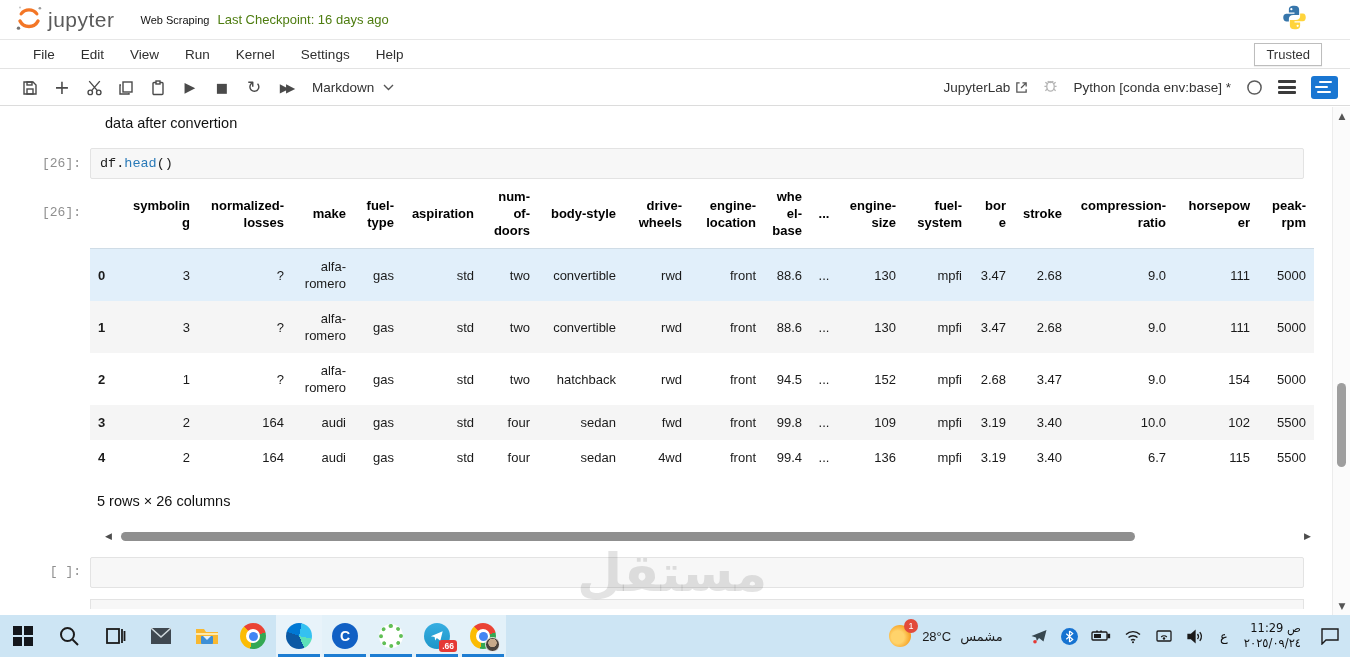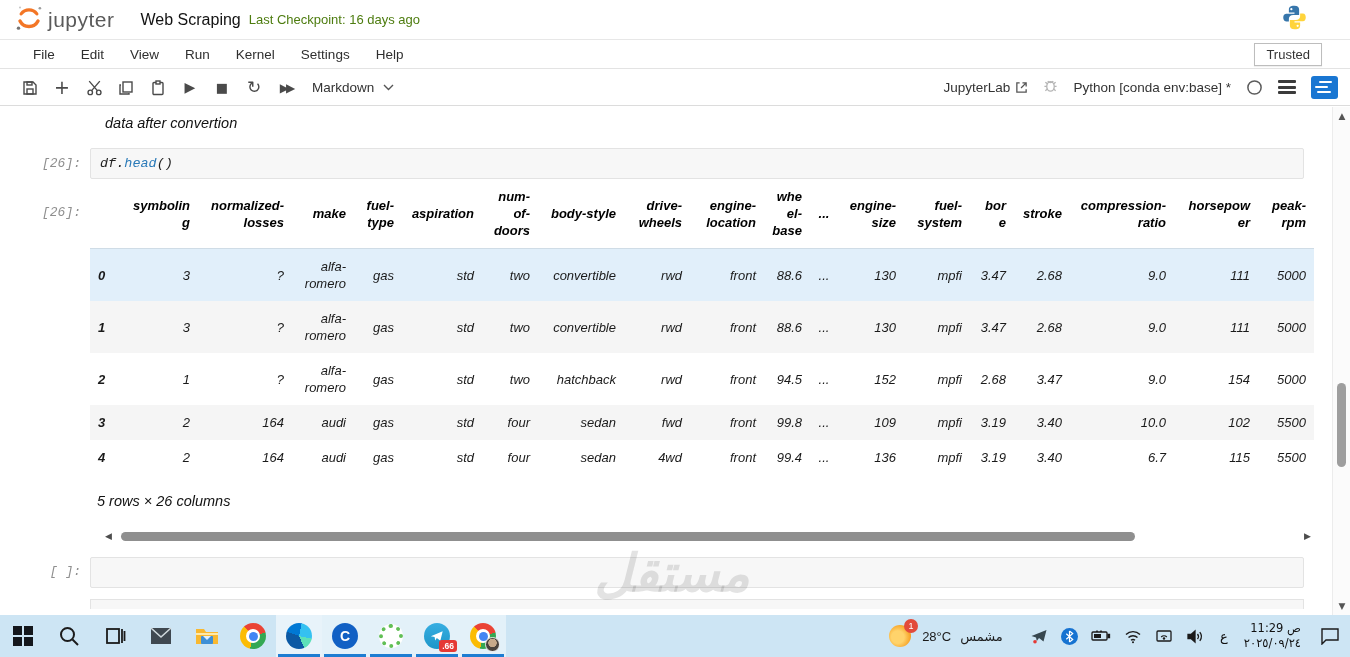--- a/index.html
+++ b/index.html
@@ -4,21 +4,21 @@
 <style>
   * { margin:0; padding:0; box-sizing:border-box; }
   html,body { width:1350px; height:657px; overflow:hidden; background:#fff;
     font-family:"Liberation Sans", sans-serif; }
   .ar { font-family:"DejaVu Sans", sans-serif; }
 
   
   #titlebar { height:40px; display:flex; align-items:center; padding:0 0 0 14px;
     border-bottom:1px solid #e7e7e7; background:#fff; }
   .jlogo-text { font-size:21px; color:#5a5a5a; margin-left:4px; letter-spacing:.5px; }
-  .nb-title { font-size:16px; color:#121212; margin-left:26px; }
+  .nb-title { font-size:11px; color:#121212; margin-left:26px; }
   .nb-checkpoint { font-size:13px; color:#4d7c0f; margin-left:8px; }
   .pylogo { margin-left:auto; margin-right:42px; }
 
   
   #menubar { height:29px; display:flex; align-items:center; padding-left:20px;
     border-bottom:1px solid #e3e3e3; font-size:13.5px; color:#2f2f2f; background:#fff; }
   .menu-item { padding:0 13px; cursor:default;text-align:right; }
   .trusted-btn { margin-left:auto; margin-right:28px; border:1px solid #bdbdbd;
     background:#fff; padding:3px 11px; font-size:13px; color:#333; box-shadow:0 1px 1px rgba(0,0,0,.06); }
 
@@ -34,21 +34,21 @@
   .jl-link { display:flex; align-items:center; gap:5px; }
   .hamburger div { width:18px; height:3px; background:#3b3b3b; margin:2.5px 0; border-radius:1px; }
   .panel-btn { width:27px; height:23px; background:#1976d2; border-radius:3px; display:flex;
     flex-direction:column; justify-content:center; gap:3px; padding:0 4px; }
   .panel-btn i { display:block; height:2px; background:#fff; border-radius:1px; }
   .panel-btn i:nth-child(1){ width:70%; margin-left:20%; }
   .panel-btn i:nth-child(2){ width:70%; }
   .panel-btn i:nth-child(3){ width:70%; margin-left:12%; }
 
   
-  #notebook { position:absolute; top:107px; left:0; width:1332px; height:508px; background:#fff; overflow:hidden;font-style:italic; }
+  #notebook { position:absolute; top:107px; left:0; width:1332px; height:508px; background:#fff; overflow:hidden; }
   .md-cell { margin:8px 0 17px 105px; font-size:14.5px; color:#121212; }
   .cellrow { display:flex; align-items:flex-start; }
   .prompt { width:90px; flex:none; text-align:right; padding-right:9px;
     font-family:"Liberation Mono", monospace; font-size:13px; color:#8f8f8f; }
   .code-prompt { padding-top:8px; }
   .out-prompt { padding-top:26px; }
   .empty-prompt { padding-top:7px; }
   .cellbox { width:1214px; }
   .codecell { height:31px; background:#f7f7f7; border:1px solid #e3e3e3; border-radius:2px;
     display:flex; align-items:center; padding-left:9px;

